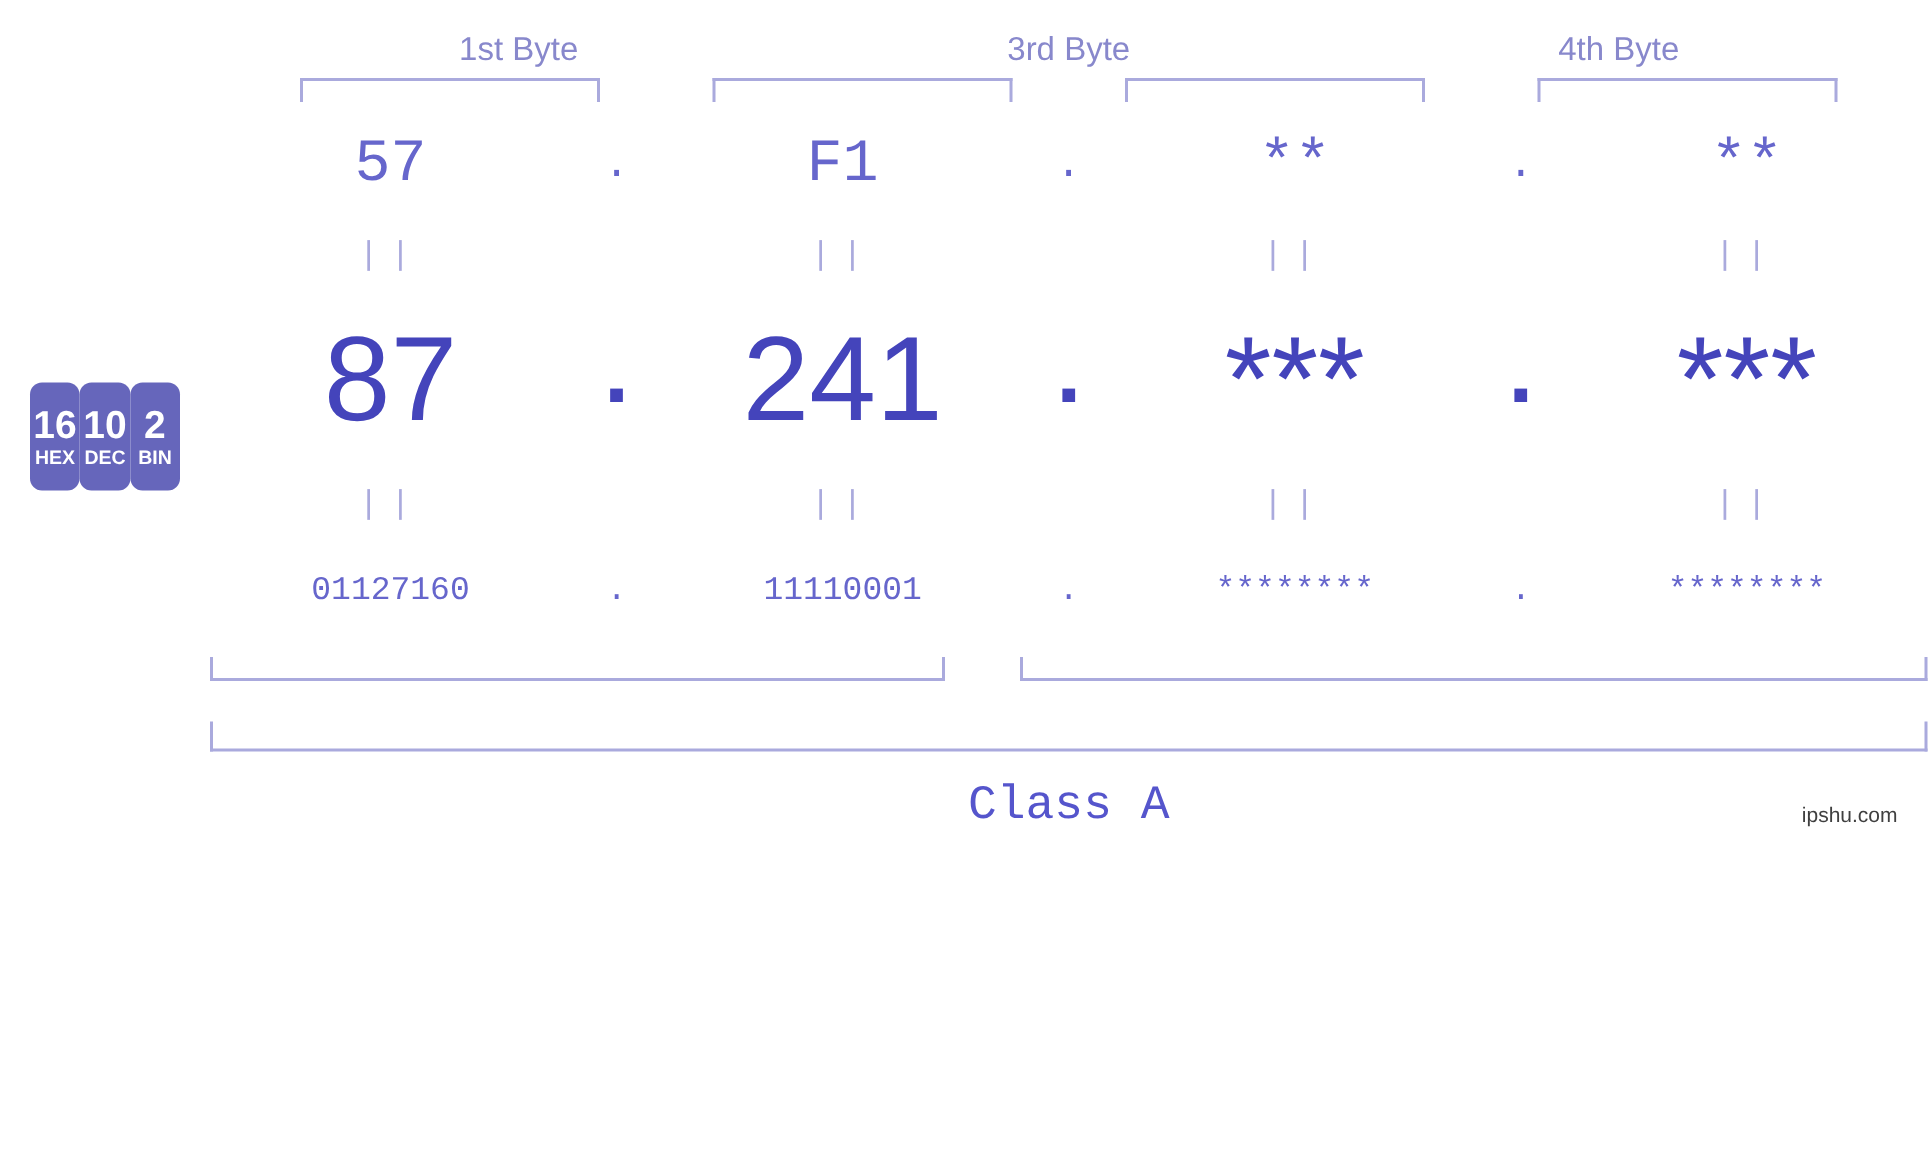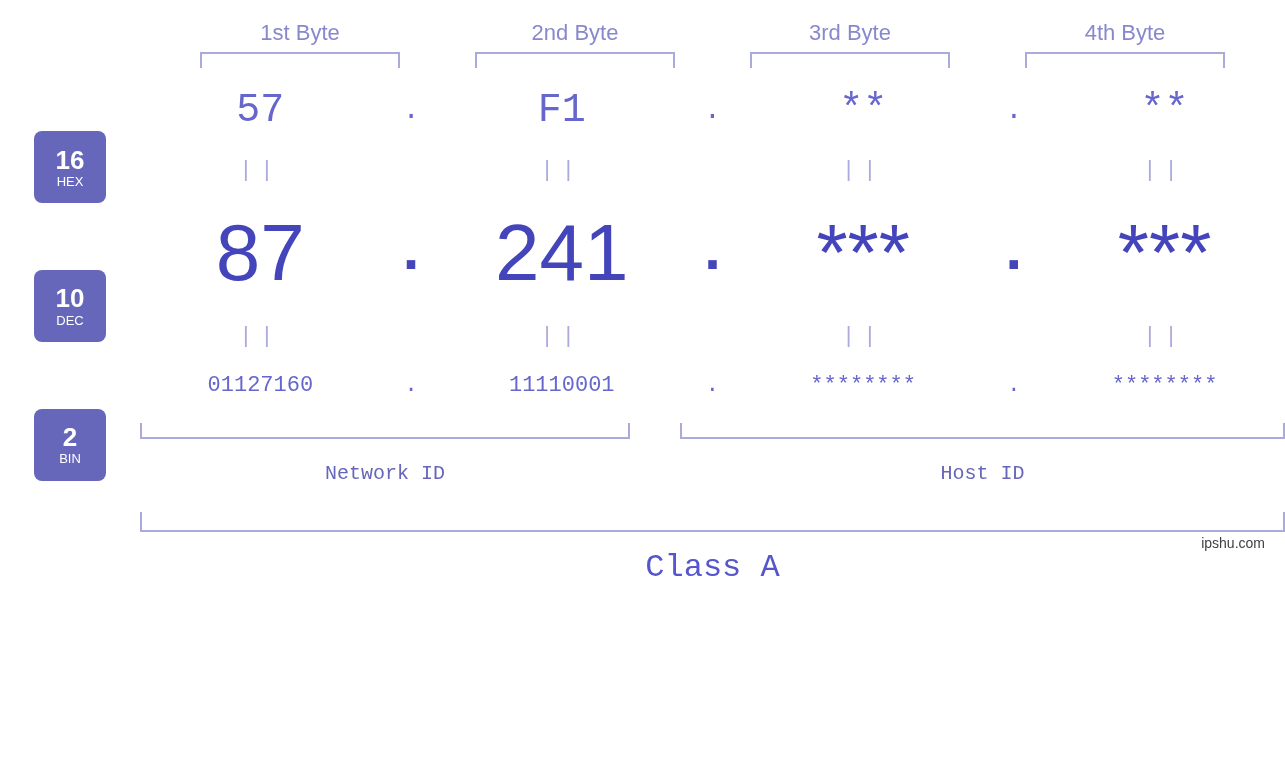--- a/index.html
+++ b/index.html
@@ -61,21 +61,20 @@
       display: flex;
       width: 1285px;
       flex: 1;
       position: relative;
       margin-top: 10px;
     }
 
     
     .badges-col {
       display: flex;
-      flex-direction: column;
       align-items: center;
       justify-content: space-around;
       width: 140px;
       padding: 10px 20px;
       padding-top: 20px;
       padding-bottom: 80px;
     }
 
     .badge {
       background: #6666bb;
@@ -91,21 +90,21 @@
     }
 
     .badge-num {
       font-size: 26px;
       font-weight: bold;
       line-height: 1.1;
     }
 
     .badge-label {
       font-size: 13px;
-      font-weight: normal;
+      font-weight: bold;
     }
 
     
     .values-section {
       flex: 1;
       display: flex;
       flex-direction: column;
       padding-top: 10px;
       gap: 17px;
     }
@@ -195,21 +194,20 @@
       font-size: 14px;
     }
   </style>
 </head>
 <body>
 
 <div class="container">
 
   <div class="byte-headers">
     <div class="byte-header">1st Byte</div>
-    <div class="byte-header">2nd Byte</div>
     <div class="byte-header">3rd Byte</div>
     <div class="byte-header">4th Byte</div>
   </div>
 
   <div class="bracket-row">
     <div class="bracket"></div>
     <div class="bracket"></div>
     <div class="bracket"></div>
     <div class="bracket"></div>
   </div>
@@ -285,25 +283,20 @@
 
       <div style="display:flex; width:100%; margin-top:8px; justify-content:flex-start; gap:0px;">
 
         <div style="width: 490px; height:16px; border-bottom: 2px solid #aaaadd; border-left: 2px solid #aaaadd; border-right: 2px solid #aaaadd;"></div>
 
         <div style="width: 50px;"></div>
 
         <div style="flex:1; height:16px; border-bottom: 2px solid #aaaadd; border-left: 2px solid #aaaadd; border-right: 2px solid #aaaadd;"></div>
       </div>
 
-      <div style="display:flex; width:100%; margin-top:6px;">
-        <div style="width:490px; text-align:center; color:#6666bb; font-family:'Courier New',monospace; font-size:20px;">Network ID</div>
-        <div style="width:50px;"></div>
-        <div style="flex:1; text-align:center; color:#6666bb; font-family:'Courier New',monospace; font-size:20px;">Host ID</div>
-      </div>
 
       <div style="width:100%; margin-top:10px;">
         <div style="width:100%; height:20px; border-bottom: 2px solid #aaaadd; border-left: 2px solid #aaaadd; border-right: 2px solid #aaaadd;"></div>
       </div>
 
       <div class="class-label" style="margin-top:0; margin-bottom:8px;">Class A</div>
 
     </div>
   </div>
 

